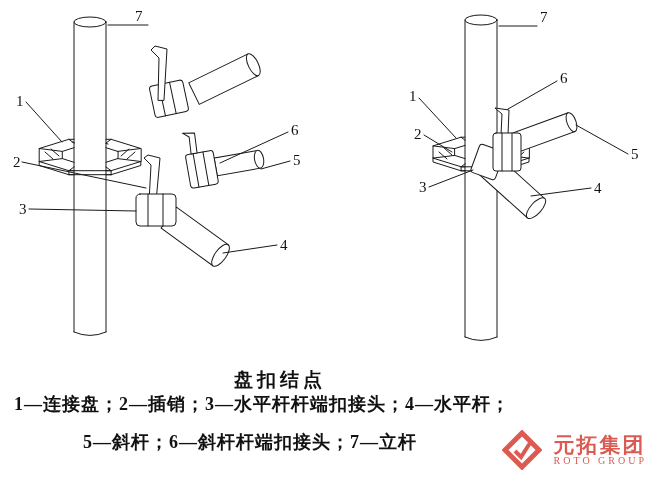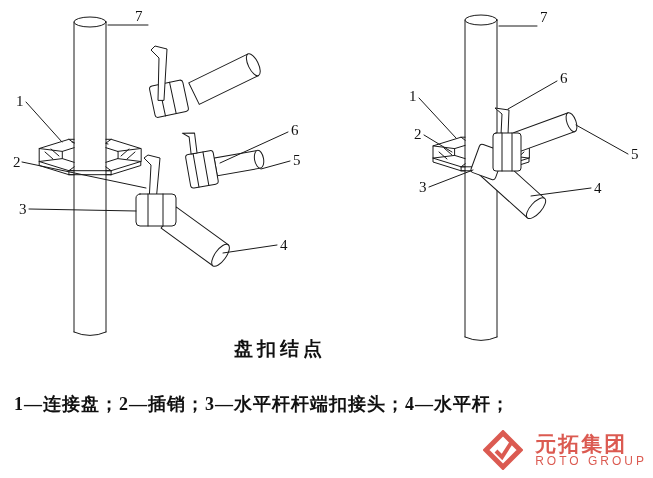--- a/index.html
+++ b/index.html
@@ -8,38 +8,38 @@
     font-family:"Liberation Serif","DejaVu Serif",serif;color:#111;
     overflow:hidden;margin:0 auto;
   }
   svg.diag{position:absolute;top:2px;}
   svg.diag-left{left:2px;}
   svg.diag-right{left:373px;}
   svg .art{stroke:#1a1a1a;stroke-width:1;fill:none;stroke-linecap:round;stroke-linejoin:round;}
   svg .w{fill:#ffffff;}
   svg text.callout{font-family:"Liberation Serif","DejaVu Serif",serif;font-size:15px;fill:#111;stroke:none;}
   .caption{
-    position:absolute;top:336px;left:0;width:560px;text-align:center;
+    position:absolute;top:367px;left:0;width:560px;text-align:center;
     font-size:19px;font-weight:bold;letter-spacing:4px;
   }
   .legend-line1{
     position:absolute;top:392px;left:14px;width:650px;
     font-size:18px;font-weight:bold;letter-spacing:1px;
   }
   .legend-line2{
     position:absolute;top:430px;left:0;width:500px;text-align:center;
     font-size:18px;font-weight:bold;letter-spacing:1px;
   }
   .logo{
     position:absolute;right:6px;bottom:8px;display:flex;align-items:center;gap:12px;
     opacity:.82;
   }
   .logo-text{display:flex;flex-direction:column;line-height:1.05;}
   .logo-name{font-size:21px;font-weight:bold;color:#d4372c;letter-spacing:2px;font-family:"Liberation Sans",sans-serif;}
-  .logo-sub{font-size:12px;color:#d4372c;letter-spacing:3px;font-family:Liberation Sans, sans-serif;}
+  .logo-sub{font-size:10px;color:#d4372c;letter-spacing:3px;font-family:Liberation Serif, serif;}
 </style>
 </head>
 <body>
 
 <div class="page">
 
   <svg class="diag diag-left" width="340" height="345" viewBox="0 0 340 345">
     <g class="art">
 
       <g>
@@ -148,20 +148,21 @@
       <text class="callout" x="221" y="191">4</text>
       <text class="callout" x="258" y="157">5</text>
       <text class="callout" x="187" y="81">6</text>
       <text class="callout" x="167" y="20">7</text>
     </g>
   </svg>
 
   <div class="caption">盘扣结点</div>
 
   <div class="legend-line1">1—连接盘；2—插销；3—水平杆杆端扣接头；4—水平杆；</div>
+  <div class="legend-line2">5—斜杆；6—斜杆杆端扣接头；7—立杆</div>
 
   <div class="logo">
     <svg width="40" height="40" viewBox="0 0 40 40">
       <path d="M20 3 L37 20 L20 37 L3 20 Z" fill="none" stroke="#d4372c" stroke-width="5"></path>
       <path d="M13 21 L19 27 L28 13" fill="none" stroke="#d4372c" stroke-width="4"></path>
     </svg>
     <div class="logo-text">
       <span class="logo-name">元拓集团</span>
       <span class="logo-sub">ROTO GROUP</span>
     </div>

